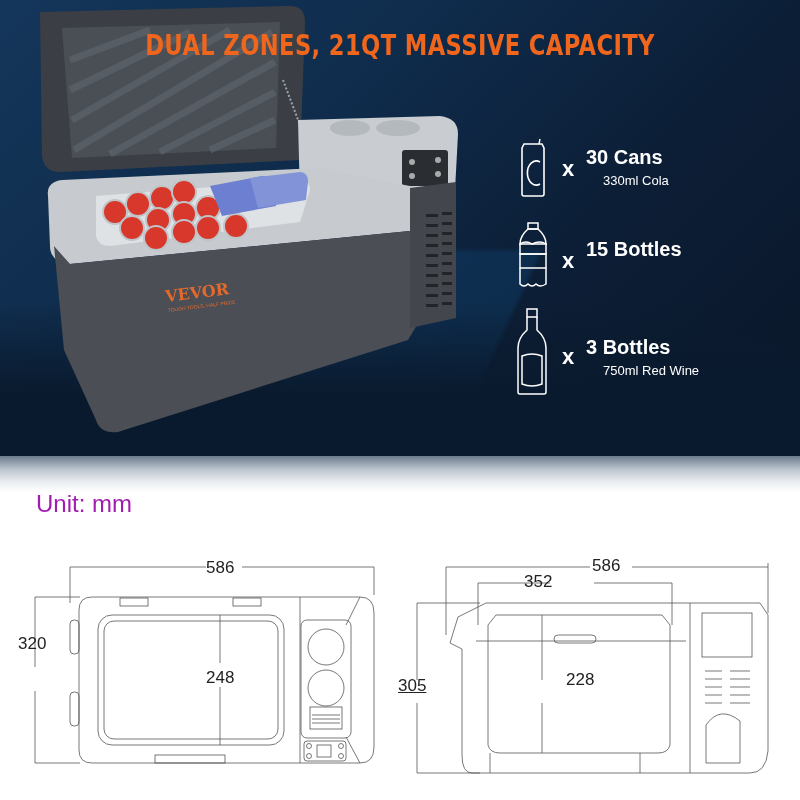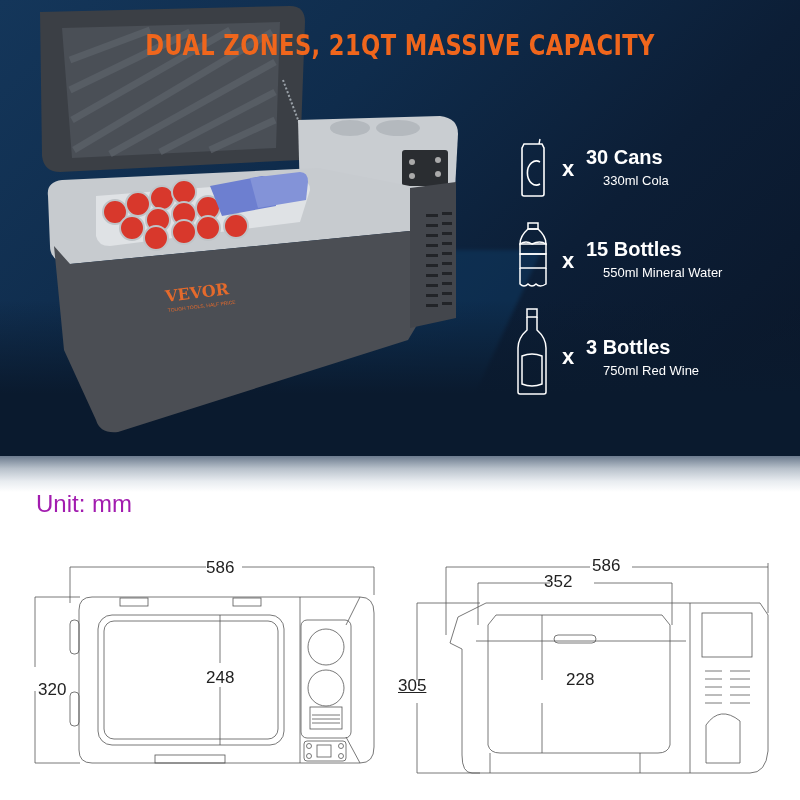--- a/index.html
+++ b/index.html
@@ -148,21 +148,20 @@
     <div class="cap-item" style="top:84px;">
       <svg class="cap-icon" viewBox="0 0 36 72" style="height:72px;">
         <rect x="14" y="1" width="10" height="6" fill="none" stroke="#fff" stroke-width="1.5"></rect>
         <path d="M14 7 Q6 14 6 22 Q12 18 18 22 Q26 18 32 22 Q32 14 24 7 Z" fill="none" stroke="#fff" stroke-width="1.5"></path>
         <rect x="6" y="22" width="26" height="10" fill="none" stroke="#fff" stroke-width="1.5"></rect>
         <rect x="6" y="32" width="26" height="14" fill="none" stroke="#fff" stroke-width="1.5"></rect>
         <path d="M6 46 V62 Q10 66 14 62 Q18 66 22 62 Q26 66 32 62 V46" fill="none" stroke="#fff" stroke-width="1.5"></path>
       </svg>
       <span class="cap-x" style="top:26px;">x</span>
       <span class="cap-count" style="top:16px;">15 Bottles</span>
-      <span class="cap-desc" style="top:43px;">550ml Mineral Water</span>
     </div>
 
     <div class="cap-item" style="top:170px;">
       <svg class="cap-icon" viewBox="0 0 36 88" style="height:88px;">
         <rect x="13" y="1" width="10" height="8" fill="none" stroke="#fff" stroke-width="1.5"></rect>
         <path d="M13 9 V22 Q4 30 4 40 V84 Q4 86 6 86 H30 Q32 86 32 84 V40 Q32 30 23 22 V9" fill="none" stroke="#fff" stroke-width="1.5"></path>
         <path d="M8 48 Q18 44 28 48 V76 Q18 80 8 76 Z" fill="none" stroke="#fff" stroke-width="1.5"></path>
       </svg>
       <span class="cap-x" style="top:36px;">x</span>
       <span class="cap-count" style="top:28px;">3 Bottles</span>
@@ -215,21 +214,21 @@
     <rect x="317" y="190" width="14" height="12"></rect>
     <circle cx="309" cy="191" r="2.5"></circle>
       <circle cx="341" cy="191" r="2.5"></circle>
     <circle cx="309" cy="201" r="2.5"></circle>
       <circle cx="341" cy="201" r="2.5"></circle>
     <line x1="360" y1="42" x2="346" y2="70"></line>
       <line x1="360" y1="208" x2="346" y2="182"></line>
   </g>
 </svg>
 <span class="dim-text" style="left:206px; top:558px;">586</span>
-<span class="dim-text" style="left:18px; top:680px;margin-left:20px;">320</span>
+<span class="dim-text" style="left:18px; top:634px;">320</span>
 <span class="dim-text" style="left:206px; top:668px;">248</span>
 
 <svg class="diagram" style="left:400px; top:555px;" width="400" height="240" viewBox="0 0 400 240">
   <g fill="none" stroke="#555" stroke-width="0.8">
 
     <line x1="46" y1="12" x2="190" y2="12"></line>
       <line x1="232" y1="12" x2="368" y2="12"></line>
     <line x1="46" y1="12" x2="46" y2="80"></line>
       <line x1="368" y1="8" x2="368" y2="58"></line>
 
@@ -265,15 +264,15 @@
         <line x1="330" y1="140" x2="350" y2="140"></line>
       <line x1="305" y1="148" x2="322" y2="148"></line>
         <line x1="330" y1="148" x2="350" y2="148"></line>
     </g>
     <path d="M306 170 Q320 150 340 166 V208 H306 Z"></path>
     <line x1="90" y1="198" x2="90" y2="218"></line>
       <line x1="240" y1="198" x2="240" y2="218"></line>
   </g>
 </svg>
 <span class="dim-text" style="left:592px; top:556px;">586</span>
-<span class="dim-text" style="left:544px; top:572px;">352</span>
+<span class="dim-text" style="left:524px; top:572px;">352</span>
 <span class="dim-text" style="left:398px; top:676px;text-decoration:underline;">305</span>
 <span class="dim-text" style="left:526px; top:670px;margin-left:40px;">228</span>
 
 </body></html>

